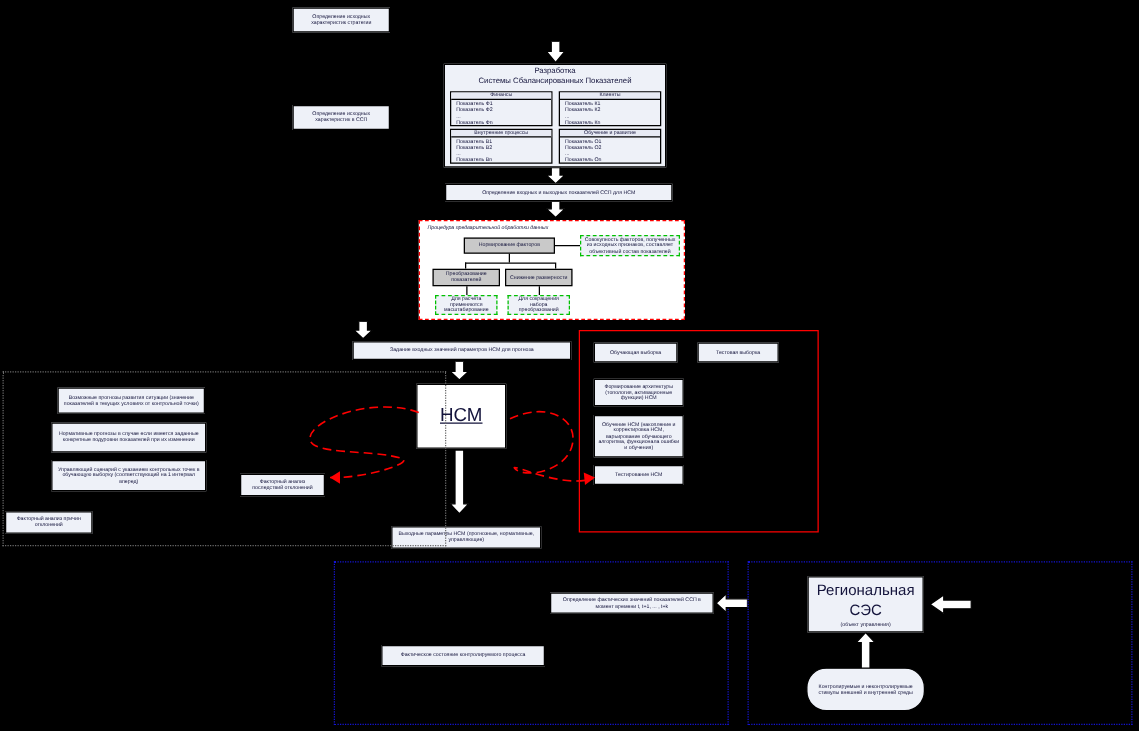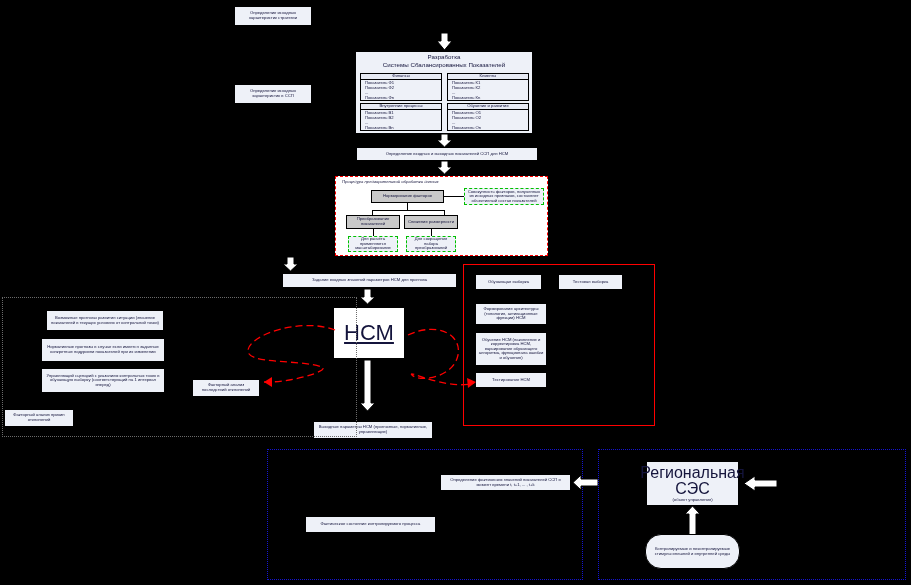--- a/index.html
+++ b/index.html
@@ -12,22 +12,22 @@
 
   
   .node{position:absolute;box-sizing:border-box;
         display:flex;align-items:center;justify-content:center;
         text-align:center;background:#eef1f8;border:1px solid #000;
         color:#14143c;line-height:1.08;padding:1px 2px;}
   .node.nb{border:none;background:#eef1f8;}
   .t5{font-size:4.2px;}
   .t7{font-size:6.2px;}
   .t13{font-size:12px;}
-  .t17{font-size:16px;}
-  .t20{font-size:22px;text-decoration:underline;}
+  .t17{font-size:12px;}
+  .t20{font-size:15px;text-decoration:underline;}
   .lft{justify-content:flex-start;text-align:left;padding-left:3px;}
 
   
   .frame{position:absolute;box-sizing:border-box;background:transparent;}
   .frame-red{border:1.4px dashed #ff0000;}
   .frame-redsolid{border:1.6px solid #ff0000;}
   .frame-blue{border:1.6px dotted #1414d2;}
   .frame-grey{border:1px dotted #6a6a6a;}
   .grn{border:1.2px dashed #00c000 !important;background:#eef1f8;}
 

